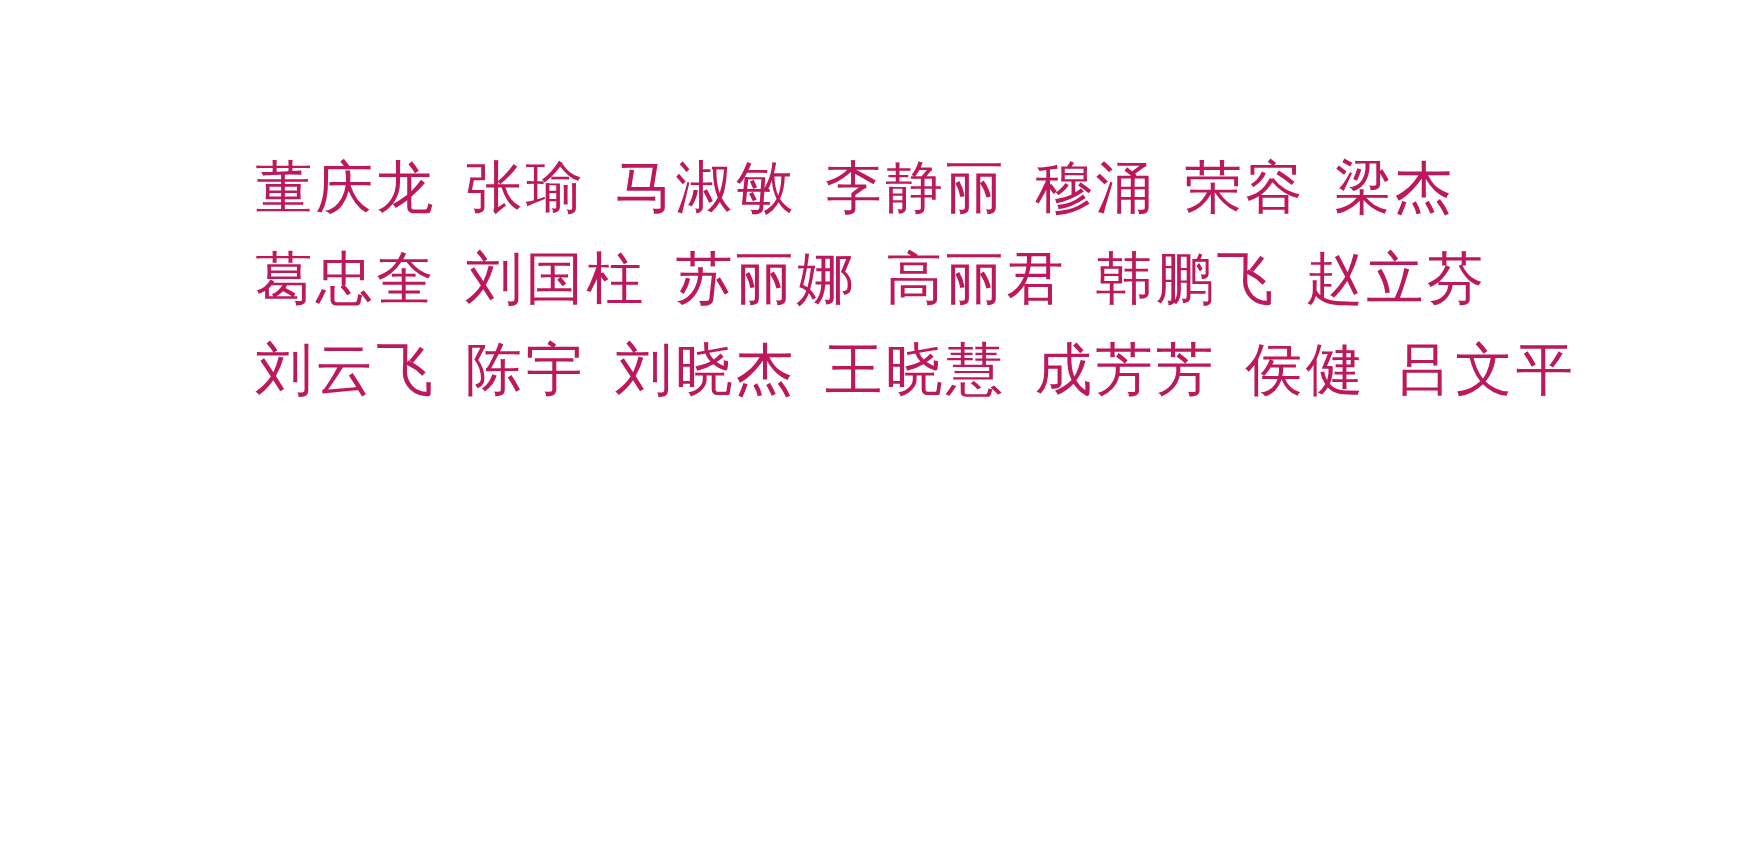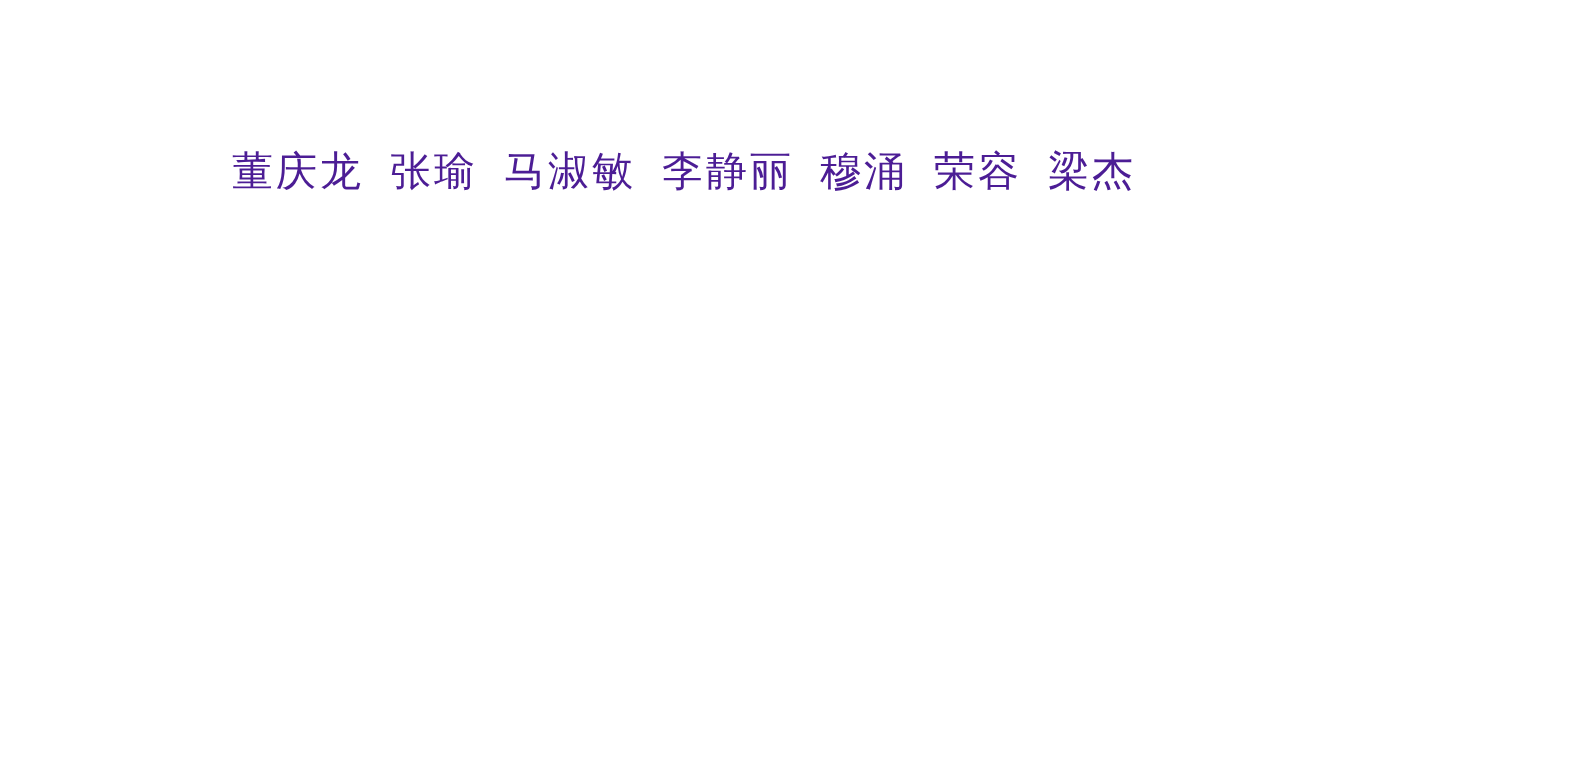--- a/index.html
+++ b/index.html
@@ -22,34 +22,36 @@
   }
   .name-block {
     position: absolute;
     left: 232px;
     top: 130px;
     width: 1160px;
   }
   .name-line {
     display: block;
     white-space: nowrap;
-    font-size: 41px;
+    font-size: 52px;
     line-height: 83px;
     letter-spacing: 3px;
     font-weight: 400;
-    color: #4c1d95;
+    color: #be185d;
   }
   .name-line .nm {
     display: inline-block;
   }
   .name-line .sep {
     display: inline-block;
     width: 26px;
   }
 </style>
 </head>
 <body>
 
 <div class="page">
   <div class="name-block">
     <div class="name-line" id="line-0"><span class="nm">董庆龙</span><span class="sep"></span><span class="nm">张瑜</span><span class="sep"></span><span class="nm">马淑敏</span><span class="sep"></span><span class="nm">李静丽</span><span class="sep"></span><span class="nm">穆涌</span><span class="sep"></span><span class="nm">荣容</span><span class="sep"></span><span class="nm">梁杰</span></div>
+    <div class="name-line" id="line-1"><span class="nm">葛忠奎</span><span class="sep"></span><span class="nm">刘国柱</span><span class="sep"></span><span class="nm">苏丽娜</span><span class="sep"></span><span class="nm">高丽君</span><span class="sep"></span><span class="nm">韩鹏飞</span><span class="sep"></span><span class="nm">赵立芬</span></div>
+    <div class="name-line" id="line-4"><span class="nm">刘云飞</span><span class="sep"></span><span class="nm">陈宇</span><span class="sep"></span><span class="nm">刘晓杰</span><span class="sep"></span><span class="nm">王晓慧</span><span class="sep"></span><span class="nm">成芳芳</span><span class="sep"></span><span class="nm">侯健</span><span class="sep"></span><span class="nm">吕文平</span></div>
   </div>
 </div>
 
 </body></html>

